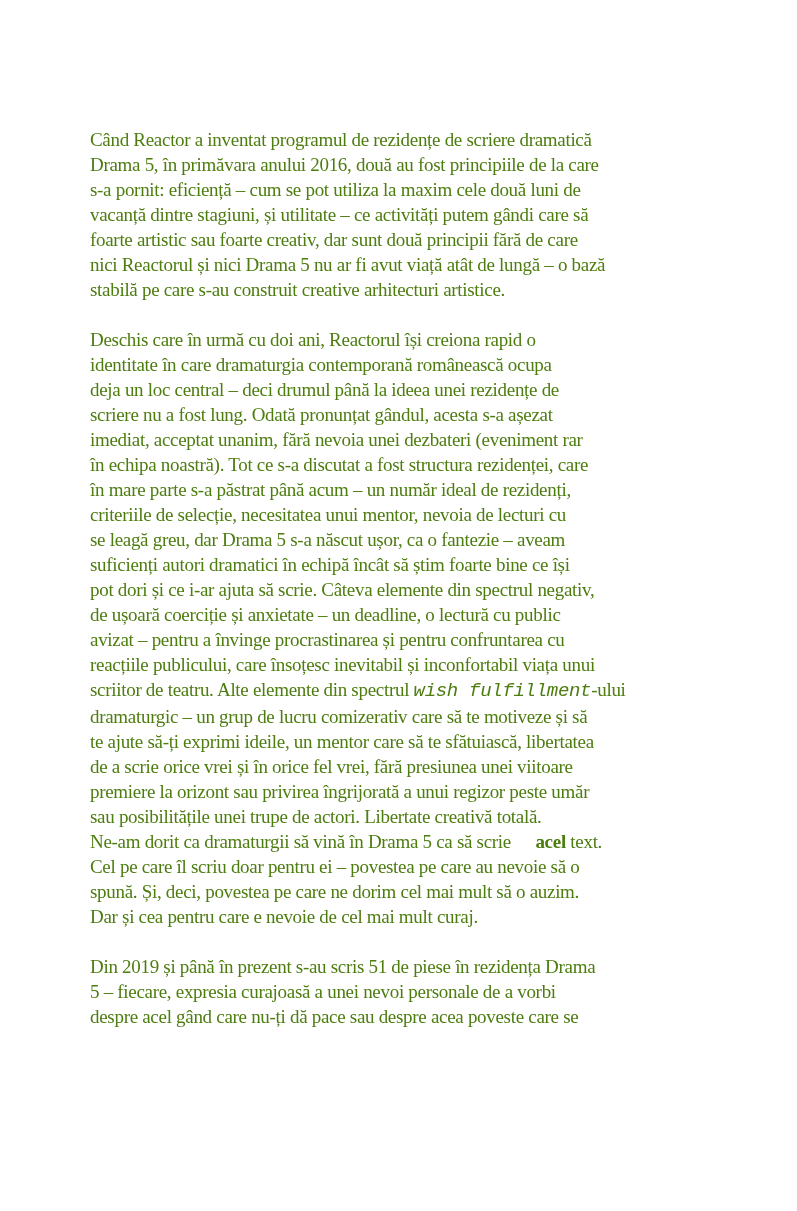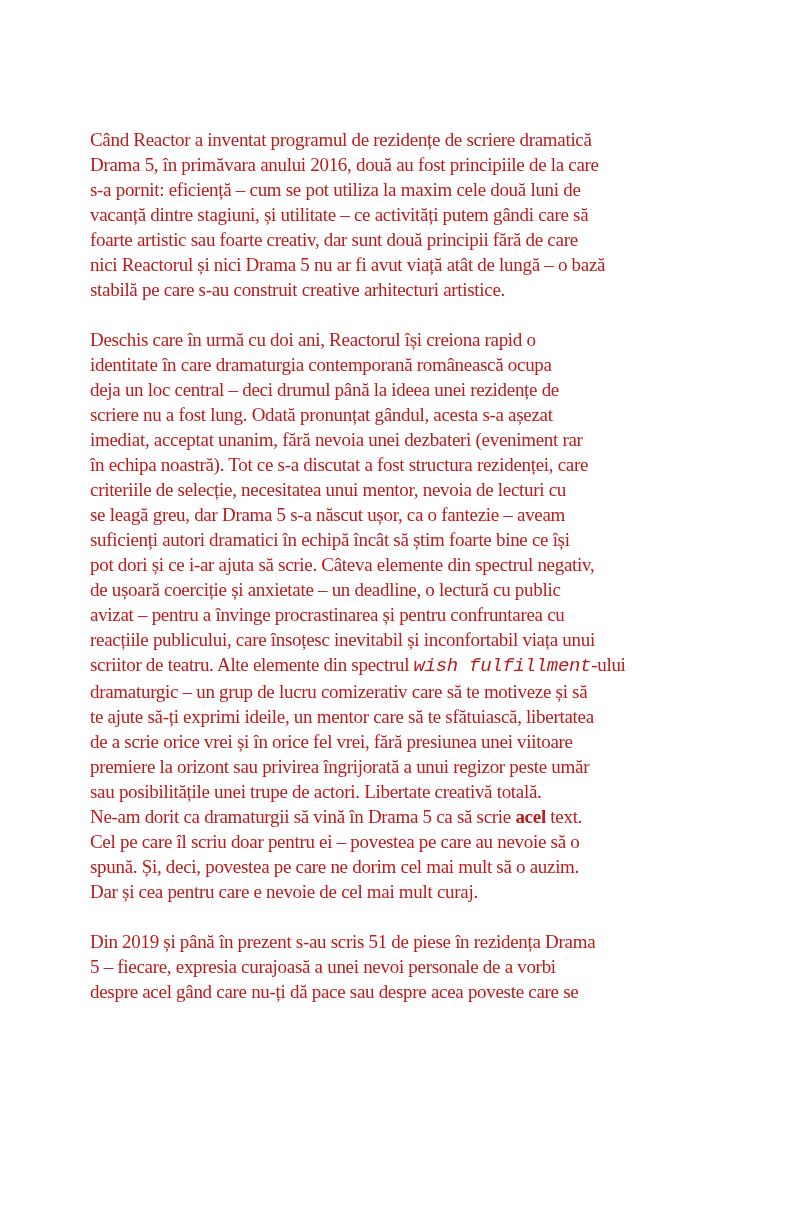--- a/index.html
+++ b/index.html
@@ -5,41 +5,41 @@
   html, body {
     margin: 0;
     padding: 0;
     background: #ffffff;
   }
   .page {
     position: relative;
     width: 650px;
     height: 1211px;
     background: #ffffff;
-    color: #b91c1c;
+    color: #4d7c0f;
     font-family: "Liberation Serif", "DejaVu Serif", serif;
     overflow: hidden;
   }
   .body-text {
     position: absolute;
     left: 90px;
     top: 127px;
     width: 622px;
     font-size: 19px;
     line-height: 25px;
     letter-spacing: -0.3px;
   }
   .paragraph + .paragraph {
     margin-top: 25px;
   }
   .line {
     white-space: pre;
   }
   .seg-i { font-style: italic; font-family: Liberation Mono, monospace; }
-  .seg-b { font-weight: bold; }
+  .seg-b { font-weight: bold; margin-left: 20px; }
   .page-footer {
     position: absolute;
     left: 90px;
     top: 1146px;
     width: 622px;
     text-align: right;
     font-size: 17px;
     line-height: 22px;
   }
 </style>
@@ -57,20 +57,21 @@
         <div class="line"><span class="seg-n">nici Reactorul și nici Drama 5 nu ar fi avut viață atât de lungă – o bază</span></div>
         <div class="line"><span class="seg-n">stabilă pe care s-au construit creative arhitecturi artistice.</span></div>
       </div>
       <div class="paragraph">
         <div class="line"><span class="seg-n">Deschis care în urmă cu doi ani, Reactorul își creiona rapid o</span></div>
         <div class="line"><span class="seg-n">identitate în care dramaturgia contemporană românească ocupa</span></div>
         <div class="line"><span class="seg-n">deja un loc central – deci drumul până la ideea unei rezidențe de</span></div>
         <div class="line"><span class="seg-n">scriere nu a fost lung. Odată pronunțat gândul, acesta s-a așezat</span></div>
         <div class="line"><span class="seg-n">imediat, acceptat unanim, fără nevoia unei dezbateri (eveniment rar</span></div>
         <div class="line"><span class="seg-n">în echipa noastră). Tot ce s-a discutat a fost structura rezidenței, care</span></div>
+        <div class="line"><span class="seg-n">în mare parte s-a păstrat până acum – un număr ideal de rezidenți,</span></div>
         <div class="line"><span class="seg-n">criteriile de selecție, necesitatea unui mentor, nevoia de lecturi cu</span></div>
         <div class="line"><span class="seg-n">se leagă greu, dar Drama 5 s-a născut ușor, ca o fantezie – aveam</span></div>
         <div class="line"><span class="seg-n">suficienți autori dramatici în echipă încât să știm foarte bine ce își</span></div>
         <div class="line"><span class="seg-n">pot dori și ce i-ar ajuta să scrie. Câteva elemente din spectrul negativ,</span></div>
         <div class="line"><span class="seg-n">de ușoară coerciție și anxietate – un deadline, o lectură cu public</span></div>
         <div class="line"><span class="seg-n">avizat – pentru a învinge procrastinarea și pentru confruntarea cu</span></div>
         <div class="line"><span class="seg-n">reacțiile publicului, care însoțesc inevitabil și inconfortabil viața unui</span></div>
         <div class="line"><span class="seg-n">scriitor de teatru. Alte elemente din spectrul </span><span class="seg-i">wish fulfillment</span><span class="seg-n">-ului</span></div>
         <div class="line"><span class="seg-n">dramaturgic – un grup de lucru comizerativ care să te motiveze și să</span></div>
         <div class="line"><span class="seg-n">te ajute să-ți exprimi ideile, un mentor care să te sfătuiască, libertatea</span></div>

